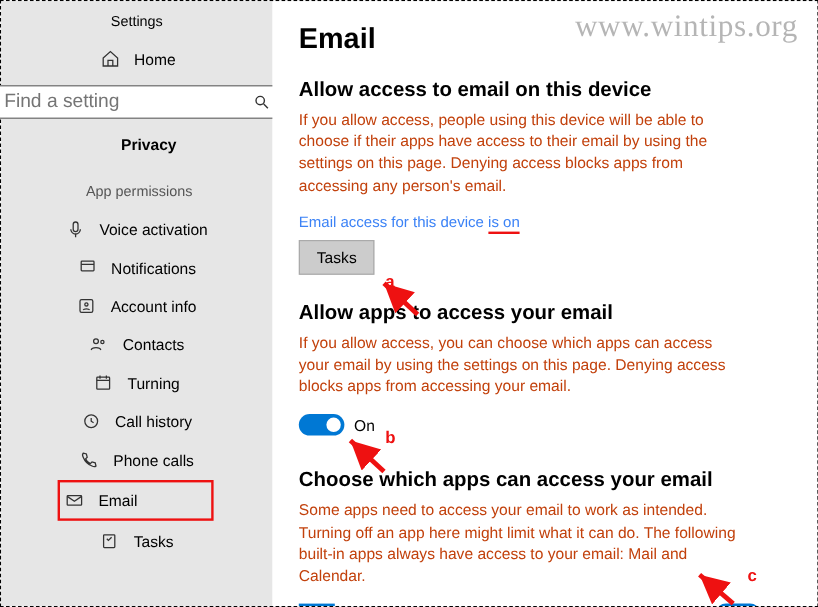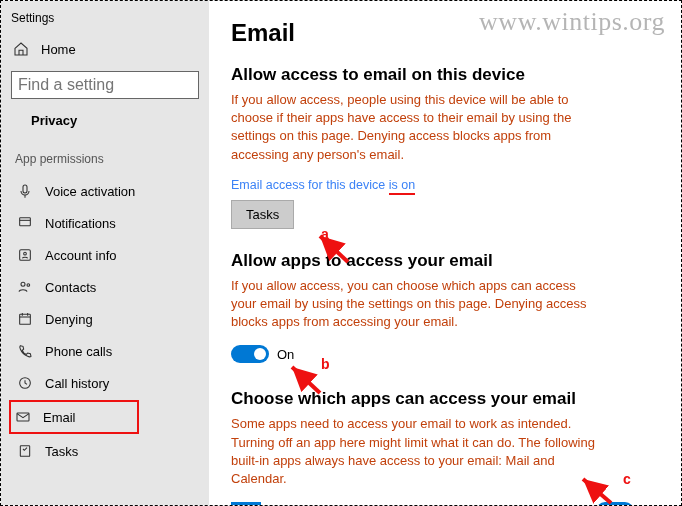--- a/index.html
+++ b/index.html
@@ -6,25 +6,26 @@
   html, body { width: 682px; height: 506px; overflow: hidden; }
   .app {
     display: flex;
     width: 100%;
     height: 100%;
     background: #f3f3f3;
     border: 1px dashed #000;
     position: relative;
   }
   .sidebar {
-    width: 208px;
+    width: 226px;
     background: #e6e6e6;
     padding: 10px 10px 0 10px;
     display: flex;
     flex-direction: column;
+    align-items: center;
   }
   .main {
     flex: 1;
     background: #ffffff;
     padding: 18px 22px 10px 22px;
     overflow: hidden;
   }
   .app-title {
     font-size: 12px;
     font-weight: 400;
@@ -230,34 +231,34 @@
         </svg>
       <span>Contacts</span>
     </div>
     <div class="nav-item">
       <svg viewBox="0 0 24 24" fill="none" stroke="#333" stroke-width="1.6">
           <rect x="4" y="5" width="16" height="15" rx="1"></rect>
           <line x1="4" y1="9" x2="20" y2="9"></line>
           <line x1="8" y1="3" x2="8" y2="7"></line>
           <line x1="16" y1="3" x2="16" y2="7"></line>
         </svg>
-      <span>Denying</span>
-    </div>
-    <div class="nav-item">
-      <svg viewBox="0 0 24 24" fill="none" stroke="#333" stroke-width="1.6">
-          <path d="M5 4l4 1 1 4-2 2c1 3 3 5 6 6l2-2 4 1 1 4c-1 1-3 1-5 0-5-2-9-6-11-11-1-2-1-4 0-5z"></path>
-        </svg>
-      <span>Phone calls</span>
+      <span>Turning</span>
     </div>
     <div class="nav-item">
       <svg viewBox="0 0 24 24" fill="none" stroke="#333" stroke-width="1.6">
           <circle cx="12" cy="12" r="8"></circle>
           <path d="M12 8v4l3 2"></path>
         </svg>
       <span>Call history</span>
+    </div>
+    <div class="nav-item">
+      <svg viewBox="0 0 24 24" fill="none" stroke="#333" stroke-width="1.6">
+          <path d="M5 4l4 1 1 4-2 2c1 3 3 5 6 6l2-2 4 1 1 4c-1 1-3 1-5 0-5-2-9-6-11-11-1-2-1-4 0-5z"></path>
+        </svg>
+      <span>Phone calls</span>
     </div>
     <div class="nav-item selected">
       <svg viewBox="0 0 24 24" fill="none" stroke="#333" stroke-width="1.6">
           <rect x="3" y="6" width="18" height="12" rx="1"></rect>
           <path d="M3 7l9 6 9-6"></path>
         </svg>
       <span>Email</span>
     </div>
     <div class="nav-item">
       <svg viewBox="0 0 24 24" fill="none" stroke="#333" stroke-width="1.6">

